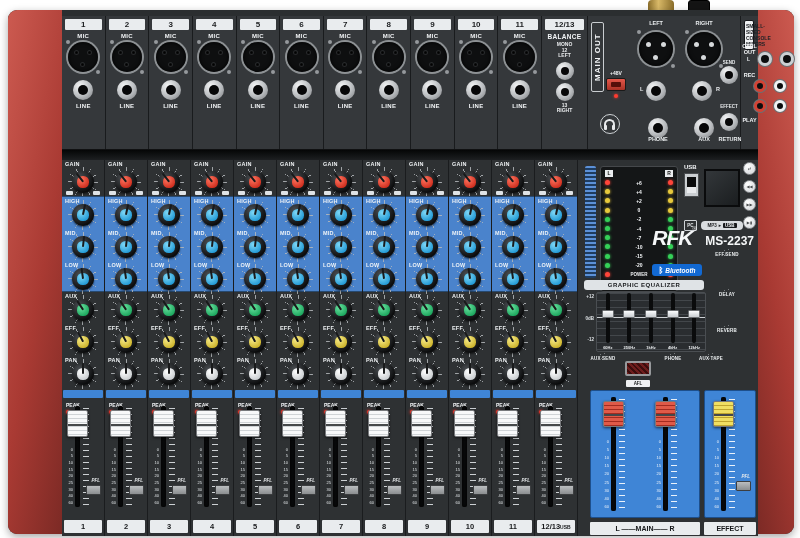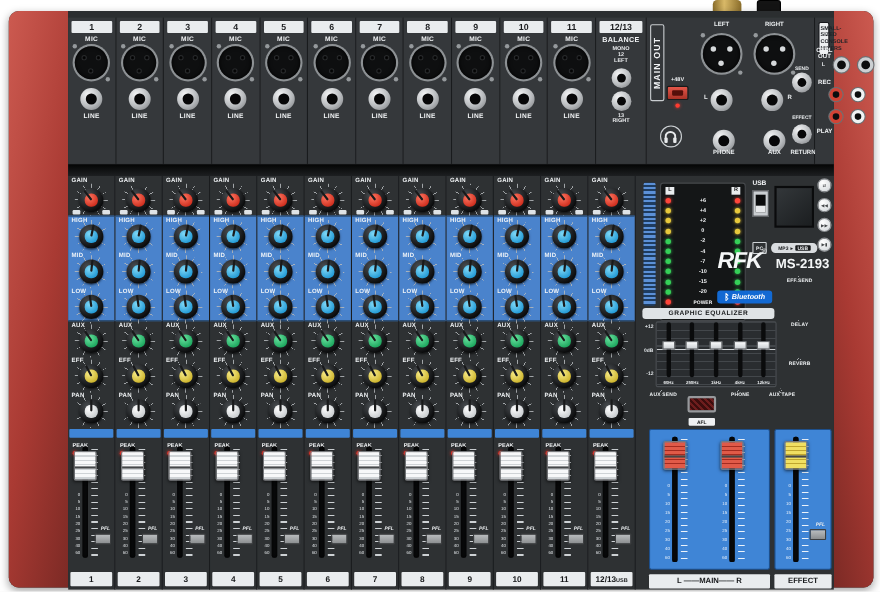--- a/index.html
+++ b/index.html
@@ -1589,21 +1589,21 @@
             <div class="pcchip">PC</div>
             <div class="mp3badge">
               <span>MP3</span>
               <span>▸</span>
               <span class="chipu">USB</span>
             </div>
           </div>
 
           <div class="logo">
             <span class="rfk">RFK</span><span class="reg">®</span>
-            <span class="model">MS-2193</span>
+            <span class="model">MS-2237</span>
           </div>
 
           <div class="btbadge">
             <span class="g">ᛒ</span>
             <span class="t">Bluetooth</span>
           </div>
 
           <div class="geqtitle">GRAPHIC EQUALIZER</div>
           <div class="geqwrap">
             <div class="geqscale">

